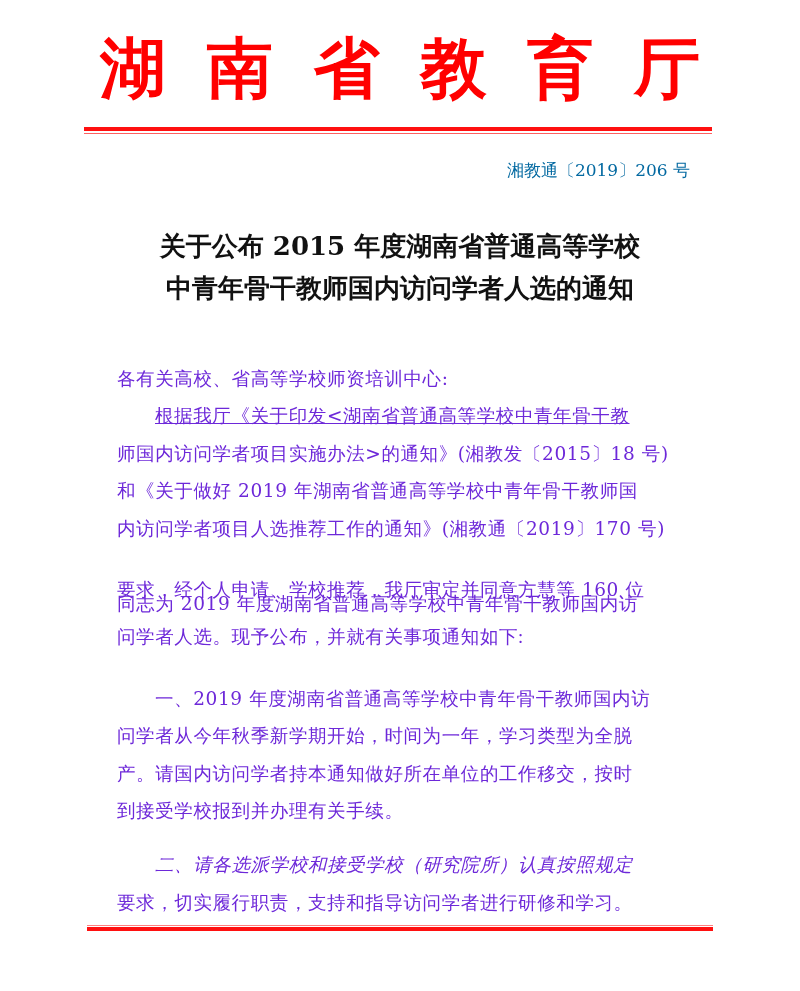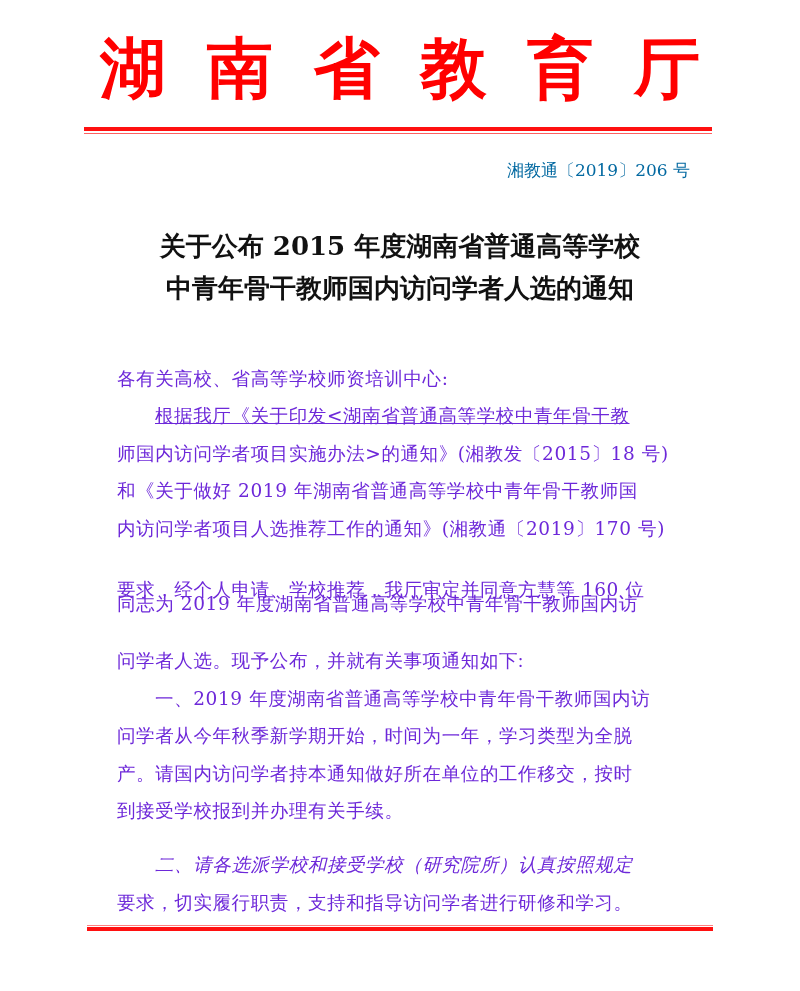--- a/index.html
+++ b/index.html
@@ -121,21 +121,21 @@
   <div class="title line2">中青年骨干教师国内访问学者人选的通知</div>
 
   <div class="body-line" style="top:366px;">各有关高校、省高等学校师资培训中心:</div>
 
   <div class="body-line indent" style="top:403px;text-decoration:underline;">根据我厅《关于印发&lt;湖南省普通高等学校中青年骨干教</div>
   <div class="body-line" style="top:441px;">师国内访问学者项目实施办法&gt;的通知》(湘教发〔2015〕18 号)</div>
   <div class="body-line" style="top:478px;">和《关于做好 2019 年湖南省普通高等学校中青年骨干教师国</div>
   <div class="body-line" style="top:516px;">内访问学者项目人选推荐工作的通知》(湘教通〔2019〕170 号)</div>
   <div class="body-line" style="top:553px;margin-top:24px;">要求，经个人申请、学校推荐，我厅审定并同意方慧等 160 位</div>
   <div class="body-line" style="top:591px;">同志为 2019 年度湖南省普通高等学校中青年骨干教师国内访</div>
-  <div class="body-line" style="top:648px;font-family:Liberation Serif, serif;">问学者人选。现予公布，并就有关事项通知如下:</div>
+  <div class="body-line" style="top:624px;font-family:Liberation Serif, serif;">问学者人选。现予公布，并就有关事项通知如下:</div>
 
   <div class="body-line indent" style="top:686px;">一、2019 年度湖南省普通高等学校中青年骨干教师国内访</div>
   <div class="body-line" style="top:723px;">问学者从今年秋季新学期开始，时间为一年，学习类型为全脱</div>
   <div class="body-line" style="top:761px;">产。请国内访问学者持本通知做好所在单位的工作移交，按时</div>
   <div class="body-line" style="top:798px;">到接受学校报到并办理有关手续。</div>
 
   <div class="body-line indent" style="top:852px;font-style:italic;">二、请各选派学校和接受学校（研究院所）认真按照规定</div>
   <div class="body-line" style="top:890px;">要求，切实履行职责，支持和指导访问学者进行研修和学习。</div>
 
   <div class="rule-bottom-thin"></div>

